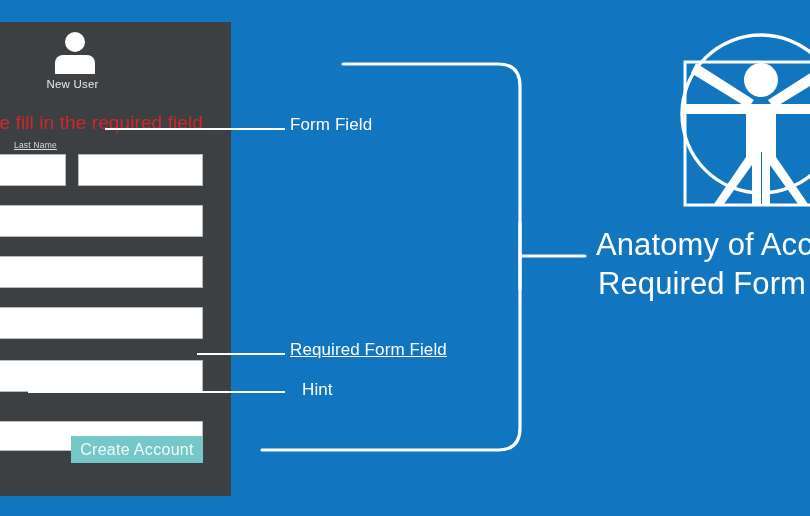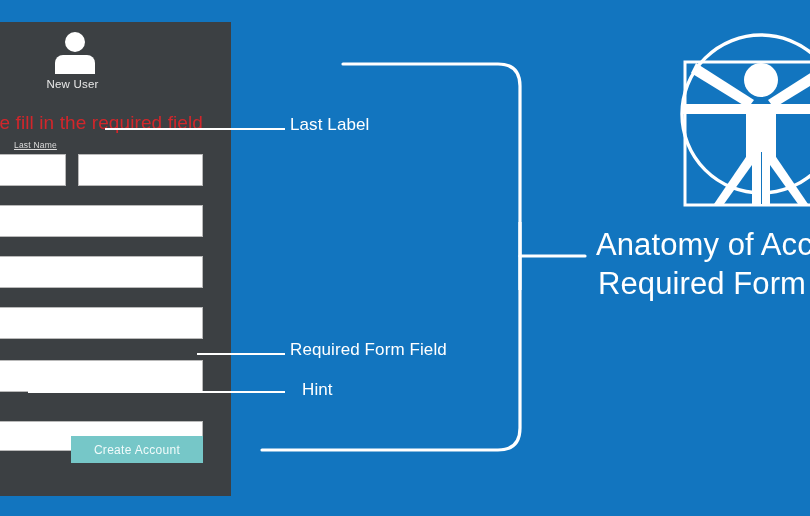--- a/index.html
+++ b/index.html
@@ -93,21 +93,21 @@
   }
 
   .create-btn {
     position: absolute;
     left: 159px;
     top: 414px;
     width: 132px;
     height: 27px;
     background: #76c7c8;
     color: #f1fbfb;
-    font-size: 12px;
+    font-size: 16px;
     display: flex;
     align-items: center;
     justify-content: center;
     letter-spacing: .3px;
     border: 0;
     cursor: pointer;
   }
 
   
   .callout-line {
@@ -168,24 +168,24 @@
     <div class="input-box" style="left:22px; top:285px; width:269px; height:32px;"></div>
 
     <div class="input-box" style="left:22px; top:338px; width:269px; height:32px;"></div>
 
     <div class="input-box" style="left:22px; top:399px; width:269px; height:30px;"></div>
 
     <div class="create-btn">Create Account</div>
   </div>
 
   <div class="callout-line" style="left:105px; top:128px; width:180px;"></div>
-  <div class="callout-text" style="left:290px; top:115px;">Last Label</div>
+  <div class="callout-text" style="left:290px; top:115px;">Form Field</div>
 
   <div class="callout-line" style="left:197px; top:353px; width:88px;"></div>
-  <div class="callout-text" style="left:290px; top:340px;">Required Form Field</div>
+  <div class="callout-text" style="left:290px; top:340px;text-decoration:underline;">Required Form Field</div>
 
   <div class="callout-line" style="left:28px; top:391px; width:257px;"></div>
   <div class="callout-text" style="left:302px; top:380px;text-align:right;">Hint</div>
 
   <div class="bracket">
     <svg width="340" height="410" viewBox="0 0 340 410" fill="none">
       <path d="M 88 12 L 243 12 Q 265 12 265 34 L 265 170
                M 265 170 L 265 376 Q 265 398 243 398 L 7 398" stroke="#ffffff" stroke-width="3.2" fill="none" stroke-linecap="round"></path>
       <path d="M 265 204 L 330 204" stroke="#ffffff" stroke-width="3.2" fill="none" stroke-linecap="round"></path>
       <path d="M 265 170 L 265 238" stroke="#ffffff" stroke-width="3.2" fill="none"></path>

